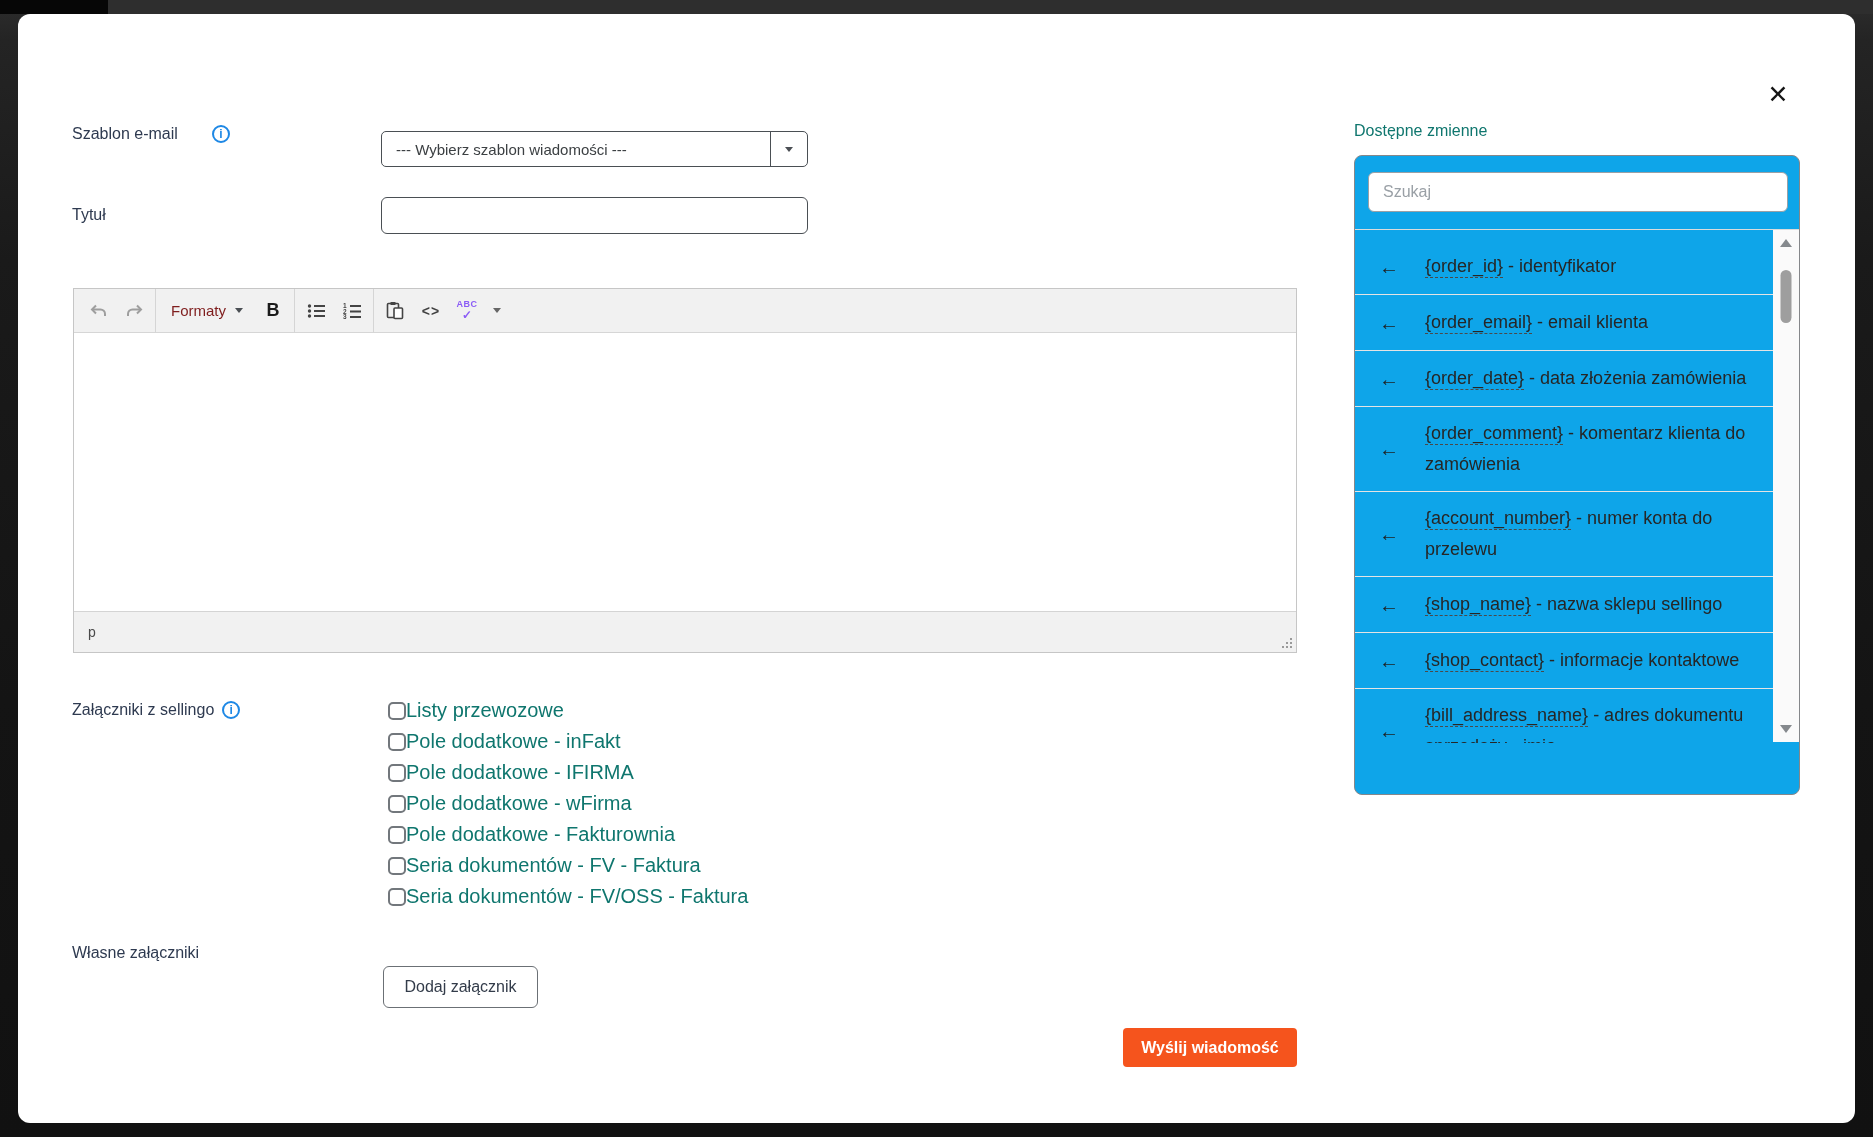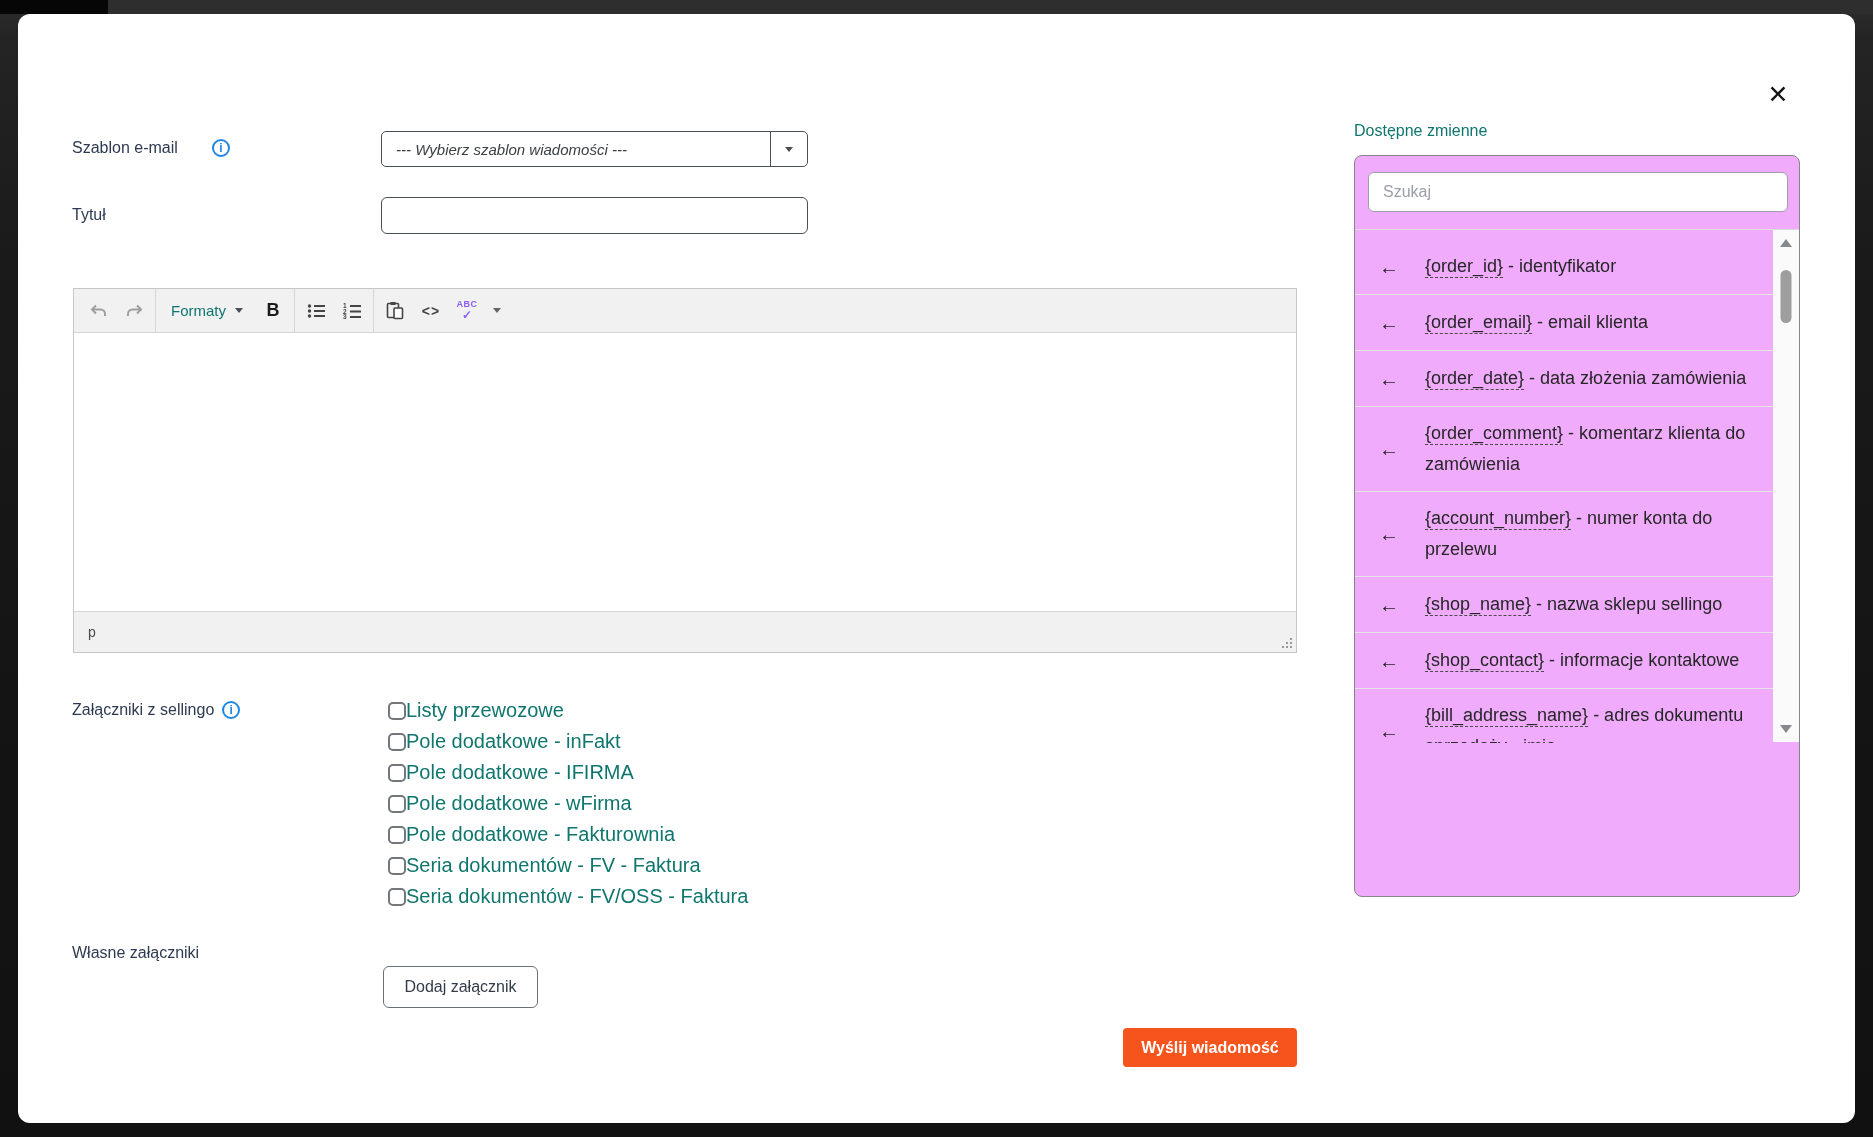--- a/index.html
+++ b/index.html
@@ -40,21 +40,21 @@
   }
 
   
   .select-box{
     position:absolute;left:363px;top:117px;width:427px;height:36px;box-sizing:border-box;
     border:1px solid #4a4f54;border-radius:5px;background:#fff;
     display:flex;align-items:stretch;cursor:pointer;
   }
   .select-value{
     flex:1;display:flex;align-items:center;padding-left:14px;
-    font-size:15px;color:#3c4043;white-space:nowrap;overflow:hidden;font-style:italic;
+    font-size:15px;color:#3c4043;white-space:nowrap;overflow:hidden;
   }
   .select-caret-zone{
     width:36px;border-left:1px solid #4a4f54;
     display:flex;align-items:center;justify-content:center;
   }
   .caret-down{
     width:0;height:0;border-left:4.5px solid transparent;border-right:4.5px solid transparent;
     border-top:5.5px solid #4b4f54;
   }
 
@@ -75,21 +75,21 @@
     height:44px;background:#f1f1f1;border-bottom:1px solid #d6d6d6;box-sizing:border-box;
     display:flex;align-items:center;padding-left:6px;
   }
   .tb-btn{
     height:44px;min-width:36px;display:flex;align-items:center;justify-content:center;
     cursor:pointer;background:none;border:none;padding:0 4px;
   }
   .tb-sep{width:1px;height:44px;background:#d5d5d5;margin:0 3px;}
   .tb-formats{
     display:flex;align-items:center;gap:9px;padding:0 12px;height:44px;cursor:pointer;
-    font-size:15px;color:#0f766e;background:none;border:none;
+    font-size:15px;color:#7f1d1d;background:none;border:none;
   }
   .tb-bold{font-size:18px;font-weight:bold;color:#1b1b1b;}
   .tb-code{font-size:14px;font-weight:bold;color:#404040;letter-spacing:1px;}
   .tb-abc{display:flex;flex-direction:column;align-items:center;line-height:1;color:#8b5cf6;}
   .tb-abc .abc-txt{font-size:9px;font-weight:bold;letter-spacing:0.5px;}
   .tb-abc .abc-check{font-size:12px;font-weight:bold;margin-top:0px;}
   .editor-body{
     height:278px;background:#fff;cursor:text;
   }
   .editor-statusbar{
@@ -121,22 +121,22 @@
     position:absolute;left:1105px;top:1014px;width:174px;height:39px;
     background:#f5541d;border:none;border-radius:4px;cursor:pointer;
     color:#fff;font-size:16px;font-weight:bold;
     display:flex;align-items:center;justify-content:center;
     font-family:"Liberation Sans","DejaVu Sans",sans-serif;
   }
 
   
   .vars-header{position:absolute;left:1336px;top:108px;font-size:16px;color:#0f766e;}
   .vars-panel{
-    position:absolute;left:1336px;top:141px;width:446px;height:742px;box-sizing:border-box;
-    border:1px solid #85878a;border-radius:8px;background:#f0abfc;overflow:hidden;
+    position:absolute;left:1336px;top:141px;width:446px;height:640px;box-sizing:border-box;
+    border:1px solid #85878a;border-radius:8px;background:#0ea5e9;overflow:hidden;
   }
   .vars-search{
     position:absolute;left:13px;top:16px;width:420px;height:40px;box-sizing:border-box;
     border:1px solid #9aa0a6;border-radius:6px;padding:0 14px;font-size:16px;color:#222;
     outline:none;font-family:"Liberation Sans","DejaVu Sans",sans-serif;
   }
   .vars-search::placeholder{color:#9aa0a6;opacity:1;}
   .vars-divider{position:absolute;left:0;top:73px;width:100%;height:1px;background:#dcdcdc;}
   .vars-list{
     position:absolute;left:0;top:74px;width:100%;height:513px;overflow:hidden;
@@ -175,21 +175,21 @@
 
 <div class="top-strip"></div>
 <div class="top-strip-black"></div>
 
 <div class="modal">
 
   <button class="close-btn">
     <span>✕</span>
   </button>
 
-  <div class="field-label" style="top:125px;gap:34px;">
+  <div class="field-label" style="top:111px;gap:34px;">
     <span>Szablon e-mail</span>
     <span class="info-icon">
         <span>i</span>
       </span>
   </div>
   <div class="select-box">
     <div class="select-value">--- Wybierz szablon wiadomości ---</div>
     <div class="select-caret-zone">
       <span class="caret-down"></span>
     </div>

